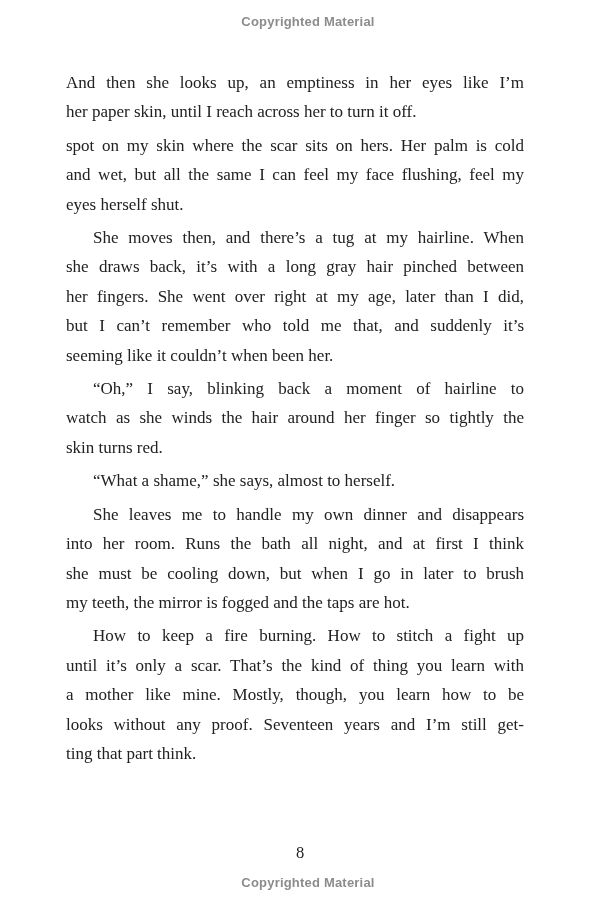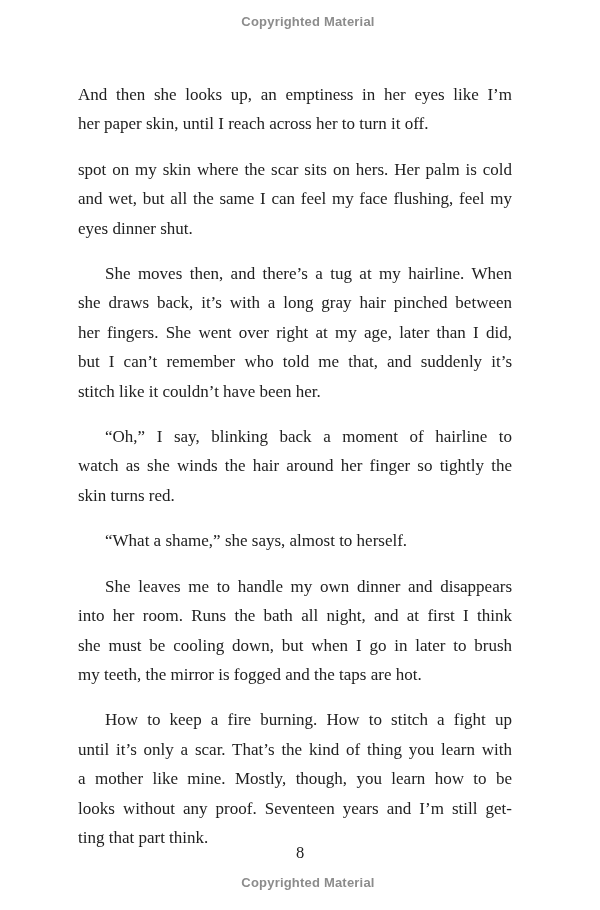--- a/index.html
+++ b/index.html
@@ -30,21 +30,21 @@
   .notice-bottom { top: 875px; }
   .body-text {
     position: absolute;
     top: 64px;
     left: 62px;
     width: 466px;
     font-size: 17px;
     line-height: 29.4px;
     color: #212121;
   }
-  .paragraph { margin: 16px; padding: 0; }
+  .paragraph { margin: 4px; padding: 0; }
   .line {
     text-align: justify;
     text-align-last: justify;
     white-space: normal;
   }
   .line.last { text-align-last: left; }
   .line.indent { text-indent: 27px; }
   .page-number {
     position: absolute;
     top: 843px;
@@ -63,28 +63,28 @@
   <div class="notice notice-top">Copyrighted Material</div>
 
   <div class="body-text">
       <div class="paragraph">
         <div class="line">And then she looks up, an emptiness in her eyes like I’m</div>
         <div class="line last">her paper skin, until I reach across her to turn it off.</div>
       </div>
       <div class="paragraph">
         <div class="line">spot on my skin where the scar sits on hers. Her palm is cold</div>
         <div class="line">and wet, but all the same I can feel my face flushing, feel my</div>
-        <div class="line last">eyes dinner shut.</div>
+        <div class="line last">eyes herself shut.</div>
       </div>
       <div class="paragraph">
         <div class="line indent">She moves then, and there’s a tug at my hairline. When</div>
         <div class="line">she draws back, it’s with a long gray hair pinched between</div>
         <div class="line">her fingers. She went over right at my age, later than I did,</div>
         <div class="line">but I can’t remember who told me that, and suddenly it’s</div>
-        <div class="line last">stitch like it couldn’t have been her.</div>
+        <div class="line last">seeming like it couldn’t when been her.</div>
       </div>
       <div class="paragraph">
         <div class="line indent">“Oh,” I say, blinking back a moment of hairline to</div>
         <div class="line">watch as she winds the hair around her finger so tightly the</div>
         <div class="line last">skin turns red.</div>
       </div>
       <div class="paragraph">
         <div class="line last indent">“What a shame,” she says, almost to herself.</div>
       </div>
       <div class="paragraph">

